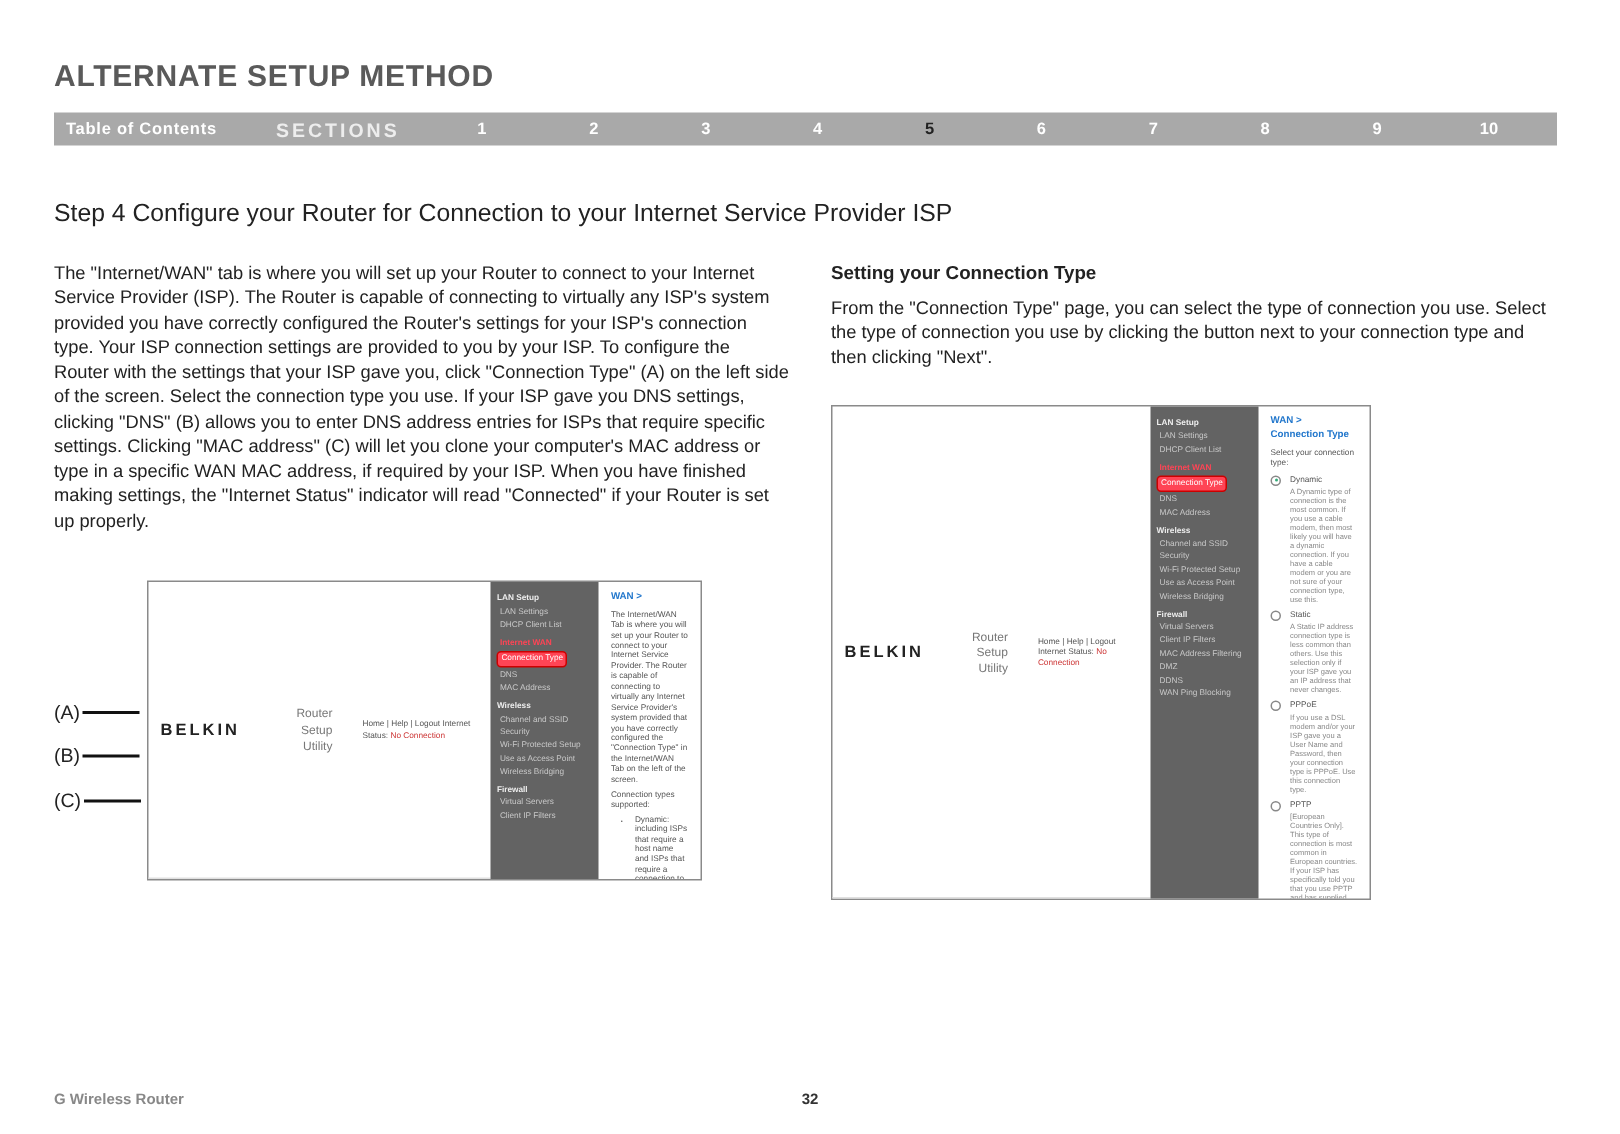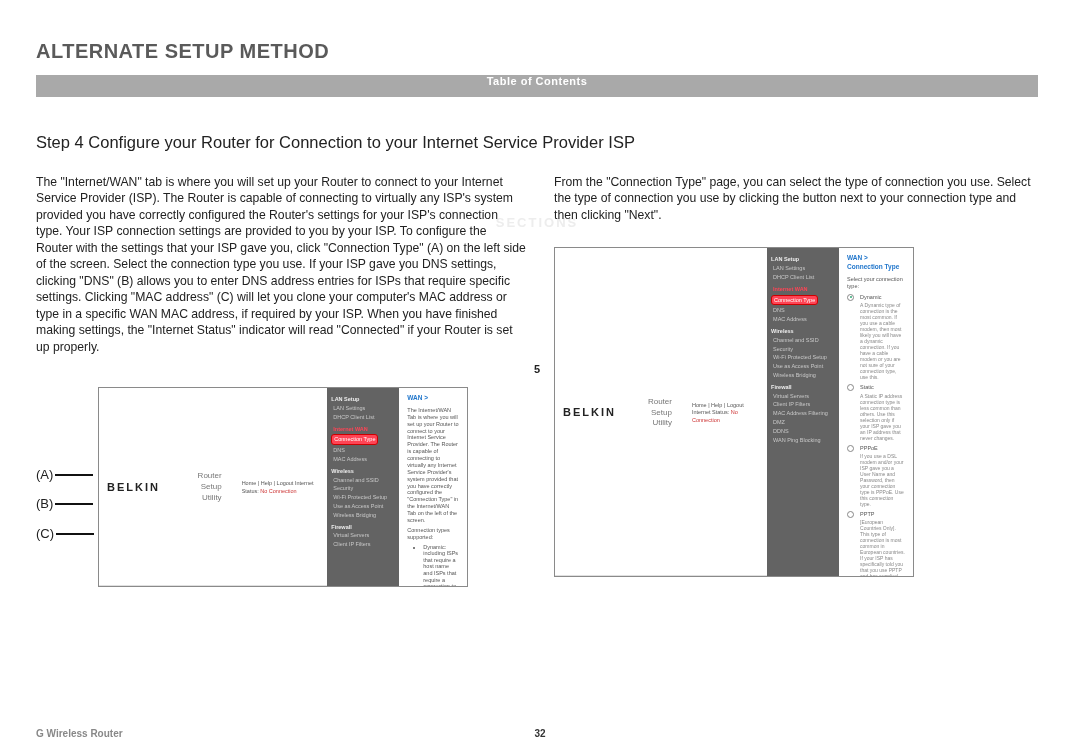--- a/index.html
+++ b/index.html
@@ -22,21 +22,20 @@
     margin-bottom: 12px;
   }
   .navbar {
     background: #a9a9a9;
     height: 22px;
     display: flex;
     align-items: center;
     font-size: 11px;
     color: #fff;
     padding: 0 8px;
-    flex-direction: column;
   }
   .navbar .toc {
     font-weight: bold;
     letter-spacing: 0.5px;
     flex: 0 0 140px;
   }
   .navbar .sections-label {
     font-weight: bold;
     letter-spacing: 2px;
     font-size: 13px;
@@ -275,20 +274,21 @@
                 <li>L2TP: For Israeli users ONLY. The Router supports connections to Israeli ISPs which connect via L2TP.</li>
                 <li class="red">Telstra BigPond: Australian users ONLY. The router supports connection to Telstra BigPond.</li>
               </ul>
             </div>
           </div>
         </div>
       </div>
     </div>
 
     <div class="col-right">
+      <div class="subhead">Setting your Connection Type</div>
       <div>From the "Connection Type" page, you can select the type of connection you use. Select the type of connection you use by clicking the button next to your connection type and then clicking "Next".</div>
 
       <div class="shot shot-right">
         <div class="shot-header">
           <span class="belkin-logo">BELKIN</span>
           <span class="rsu">Router Setup Utility</span>
           <span class="links">
             <span>Home | Help | Logout   Internet Status:</span>
             <span class="nc">No Connection</span>
           </span>

